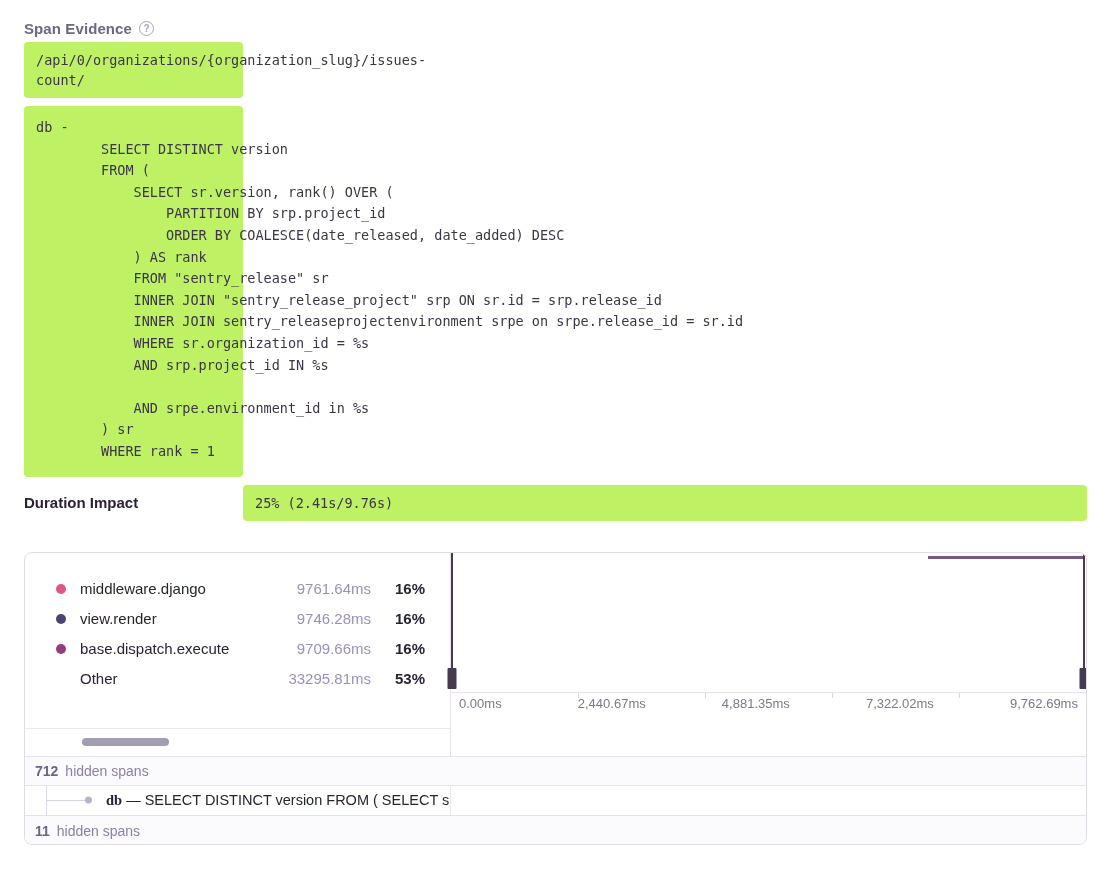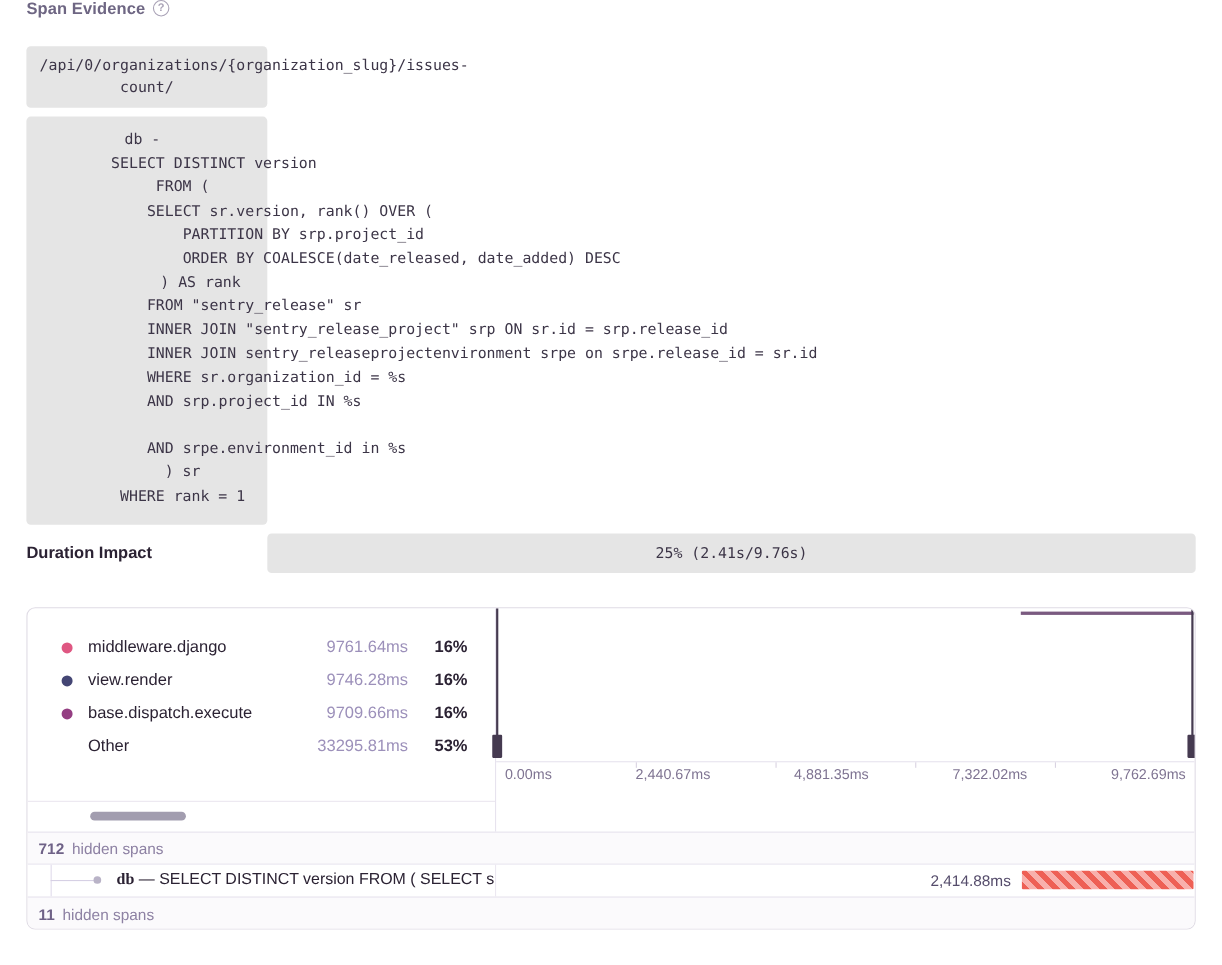--- a/index.html
+++ b/index.html
@@ -6,39 +6,39 @@
   html, body { background: #ffffff; width: 1111px; height: 877px; }
   body {
     font-family: "Liberation Sans", "DejaVu Sans", sans-serif;
     color: #2b2233;
     position: relative;
   }
   .page { padding: 0 24px; }
 
   
   .section-header {
-    display: flex; gap: 7px;
-    padding-top: 0; height: 42px;
+    display: flex; align-items: center; gap: 7px;
+    padding-top: 14px; height: 42px;
   }
   .section-title { font-size: 15px; font-weight: 700; color: #6e6683; letter-spacing: .1px; }
   .help-icon {
     width: 15px; height: 15px; border-radius: 50%;
     border: 1px solid #a9a2b6; color: #a9a2b6;
     font-size: 10px; font-weight: 700; line-height: 13px; text-align: center;
     display: inline-block;
   }
 
   
   .evidence-row { display: grid; grid-template-columns: 219px 1fr; margin-bottom: 8px; }
   .evidence-label { font-size: 15px; font-weight: 700; color: #2b2233; padding-top: 9px; }
   .evidence-value {
-    background: #e5e5e5; border-radius: 4px;
+    background: #bef264; border-radius: 4px;
     padding: 8px 12px;
     font-family: "DejaVu Sans Mono", "Liberation Mono", monospace;
-    font-size: 13.5px; color: #3c3547; text-align: center;
+    font-size: 13.5px; color: #3c3547;
   }
   .evidence-value.mono-line { line-height: 20px; }
   pre.sql {
     font-family: "DejaVu Sans Mono", "Liberation Mono", monospace;
     font-size: 13.5px; line-height: 21.6px; color: #3c3547;
     white-space: pre; padding: 3px 0 6px 0;
   }
   .mb-duration { margin-bottom: 0; }
 
   
@@ -231,24 +231,20 @@
       <div class="span-desc-col">
         <div class="tree-vline"></div>
         <div class="tree-hline"></div>
         <div class="tree-dot"></div>
         <div class="span-text">
           <span class="span-op">db</span>
           <span class="span-sep">—</span>
           <span class="span-desc">SELECT DISTINCT version FROM ( SELECT sr.</span>
         </div>
       </div>
-      <div class="span-bar-col">
-        <span class="span-duration">2,414.88ms</span>
-        <div class="span-bar"></div>
-      </div>
     </div>
 
     <div class="hidden-row last">
       <span class="hidden-count">11</span>
       <span class="hidden-label">hidden spans</span>
     </div>
 
   </div>
 </div>
 

